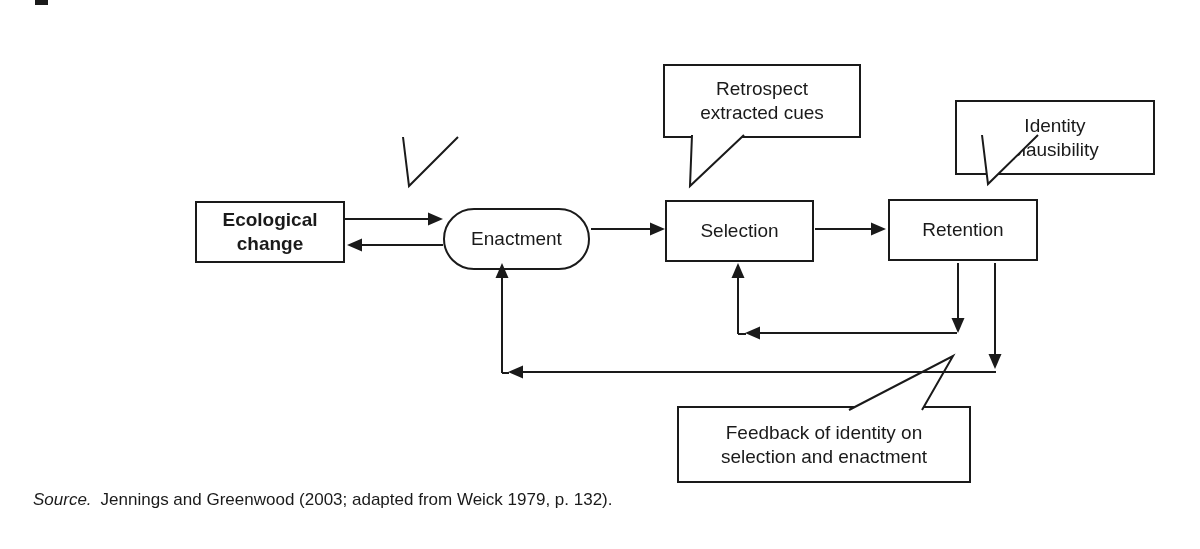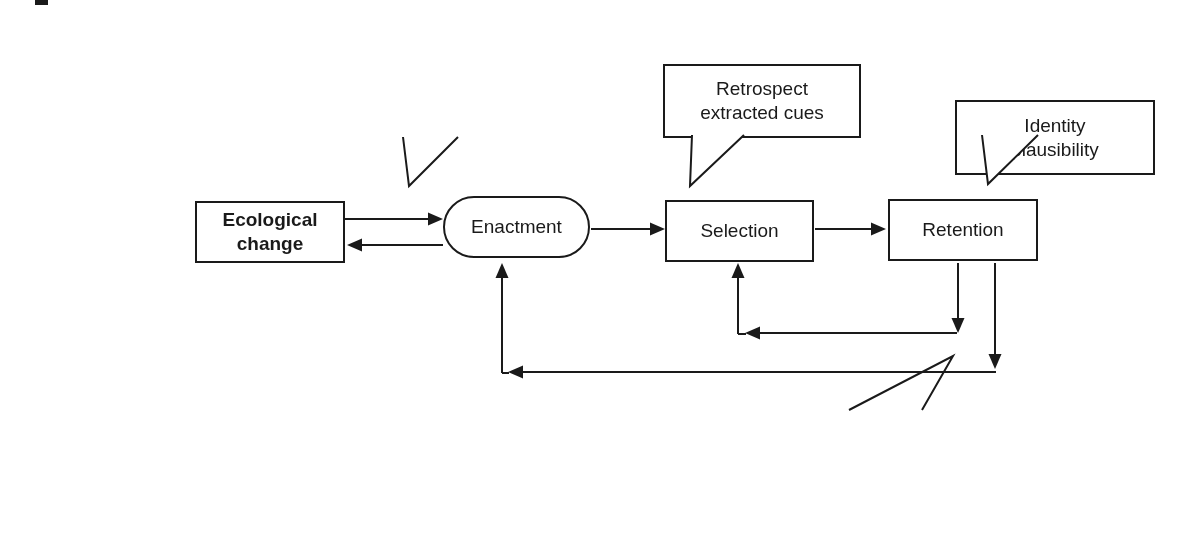--- a/index.html
+++ b/index.html
@@ -31,21 +31,21 @@
     align-items: center;
     justify-content: center;
     text-align: center;
     font-size: 19px;
     line-height: 1.25;
     z-index: 1;
   }
   .node span, .callout span { display: inline-block; }
   
   #node-eco    { left: 195px; top: 201px; width: 150px; height: 62px; font-weight: bold; }
-  #node-enact  { left: 443px; top: 196px; width: 147px; height: 62px; border-radius: 31px; }
+  #node-enact  { left: 443px; top: 208px; width: 147px; height: 62px; border-radius: 31px; }
   #node-select { left: 665px; top: 200px; width: 149px; height: 62px; }
   #node-retain { left: 888px; top: 199px; width: 150px; height: 62px; }
   #node-eco span    { width: 112px; }
   
   #callout-ongoing    { left: 377px; top: 67px; width: 197px; height: 73px; }
   #callout-retrospect { left: 663px; top: 64px; width: 198px; height: 74px; }
   #callout-identity   { left: 955px; top: 63px; width: 200px; height: 75px; margin-top: 37px; }
   #callout-feedback   { left: 677px; top: 406px; width: 294px; height: 77px; }
   #callout-retrospect span { width: 150px; }
   #callout-identity span   { width: 112px; }
@@ -85,20 +85,23 @@
   <div class="node" id="node-retain">
     <span>Retention</span>
   </div>
 
   <div class="callout" id="callout-retrospect">
     <span>Retrospect extracted cues</span>
   </div>
   <div class="callout" id="callout-identity">
     <span>Identity plausibility</span>
   </div>
+  <div class="callout" id="callout-feedback">
+    <span>Feedback of identity on selection and enactment</span>
+  </div>
 
   <svg id="overlay" viewBox="0 0 1200 549" xmlns="http://www.w3.org/2000/svg">
     <g stroke="#1a1a1a" stroke-width="2" fill="none">
 
       <path d="M403,137 L409,186 L458,137" fill="#ffffff"></path>
       <path d="M692,135 L690,186 L744,135" fill="#ffffff"></path>
       <path d="M982,135 L988,184 L1038,135" fill="#ffffff"></path>
       <path d="M849,410 L953,356 L922,410" fill="#ffffff"></path>
 
       <g>
@@ -137,14 +140,17 @@
         <polygon points="508,372 523,365.5 523,378.5" fill="#1a1a1a" stroke="none"></polygon>
         <line x1="502" y1="373" x2="509" y2="373"></line>
         <line x1="502" y1="373" x2="502" y2="278"></line>
         <polygon points="502,263 495.5,278 508.5,278" fill="#1a1a1a" stroke="none"></polygon>
       </g>
 
       <rect x="35" y="0" width="13" height="5" fill="#1a1a1a" stroke="none"></rect>
     </g>
   </svg>
 
+  <div class="source-line">
+    <span class="src-label">Source.</span><span>Jennings and Greenwood (2003; adapted from Weick 1979, p. 132).</span>
+  </div>
 
 </div>
 
 </body></html>

